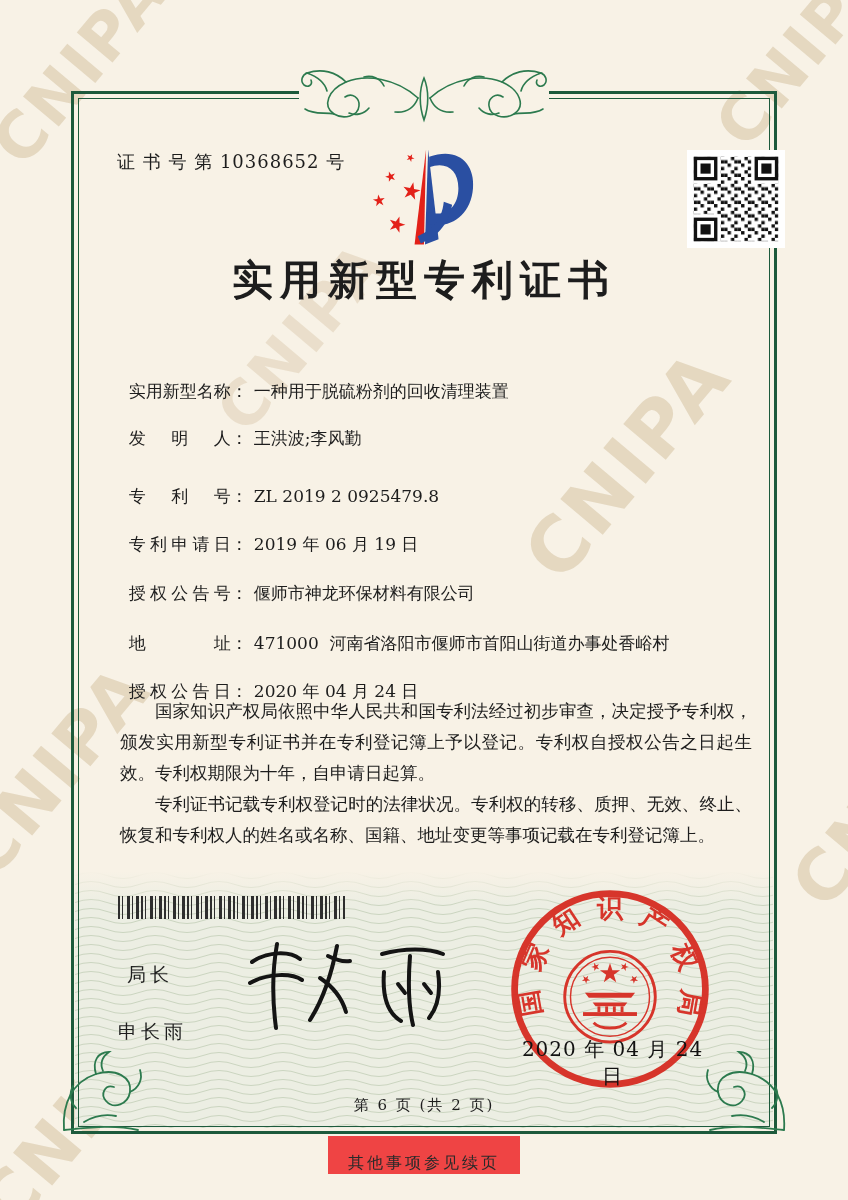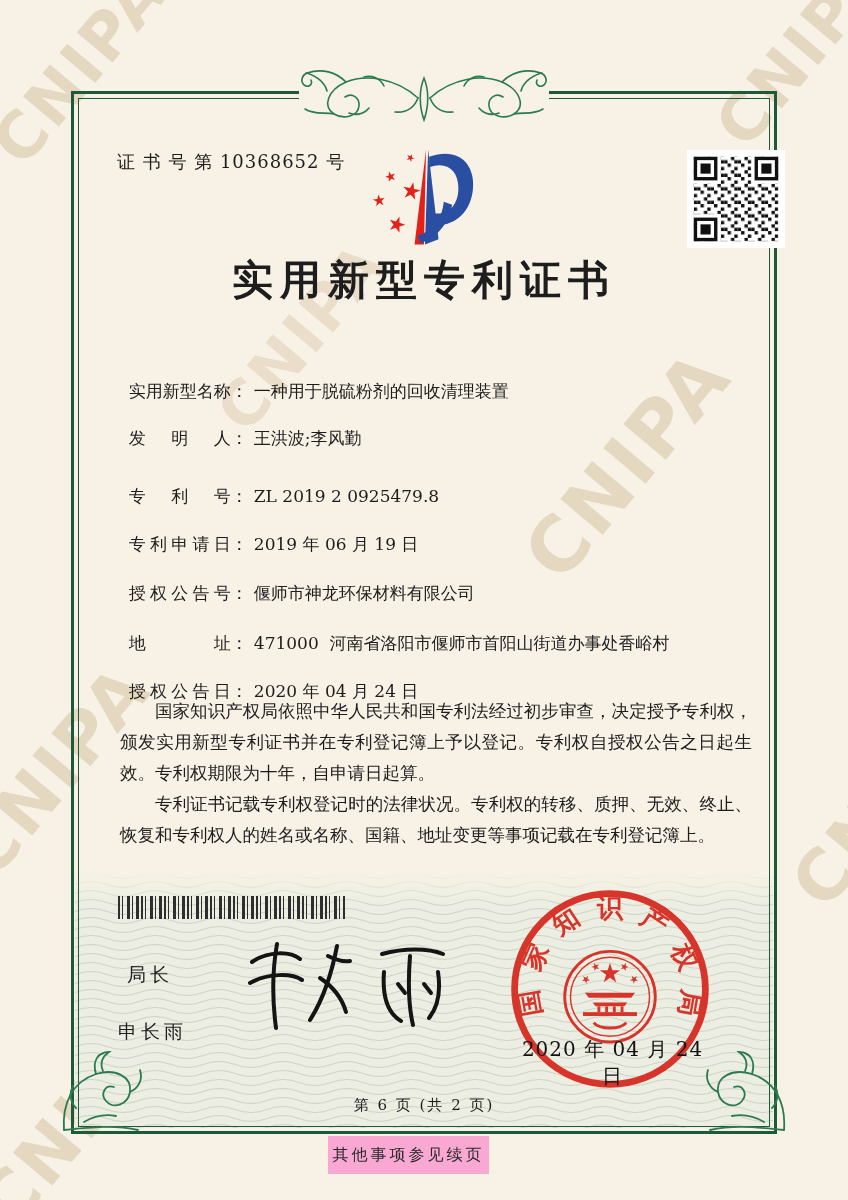--- a/index.html
+++ b/index.html
@@ -64,22 +64,22 @@
   .director-name{position:absolute;left:118px;top:999px;font-size:19px;letter-spacing:4px;
       font-family:Liberation Mono, monospace;z-index:5;margin-top:20px;}
   .signature{position:absolute;left:232px;top:928px;width:220px;height:106px;z-index:6;}
 
   .seal{position:absolute;left:504px;top:883px;width:212px;height:212px;z-index:5;opacity:.93;}
   .seal-date{position:absolute;left:520px;top:1036px;width:185px;text-align:center;
              font-size:20px;letter-spacing:1px;color:#111;z-index:6;}
 
   .page-number{position:absolute;left:0;top:1096px;width:100%;text-align:center;
                font-size:15px;letter-spacing:2px;z-index:5;}
-  .foot-strip{position:absolute;left:328px;top:1136px;width:161px;height:38px;background:#f9a8d4;
-              z-index:5;display:flex;align-items:center;justify-content:center;}
+  .foot-strip{position:absolute;left:328px;top:1136px;width:192px;height:38px;background:#ef4444;
+              z-index:5;display:flex;align-items:flex-end;justify-content:center;}
   .foot-note{font-size:16px;letter-spacing:3px;color:#2a2a2a;}
 </style>
 </head>
 <body>
 
 <div class="wm wm1">CNIPA</div>
 <div class="wm wm2">CNIPA</div>
 <div class="wm wm3">CNIPA</div>
 <div class="wm wm4">CNIPA</div>
 <div class="wm wm5">CNIPA</div>

